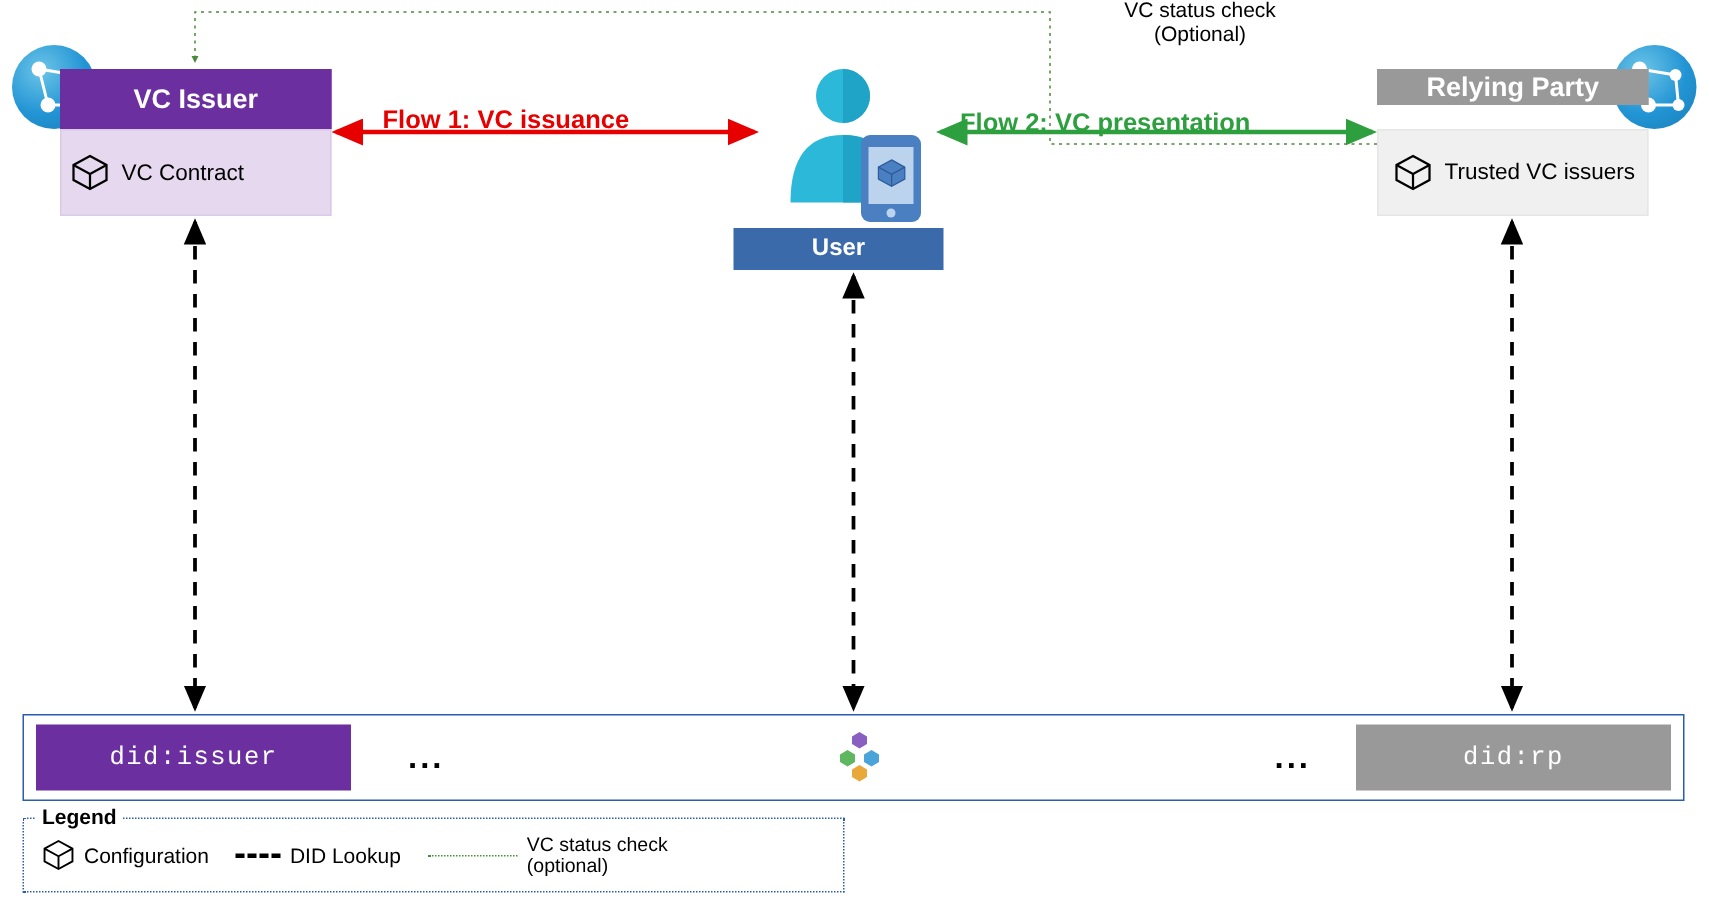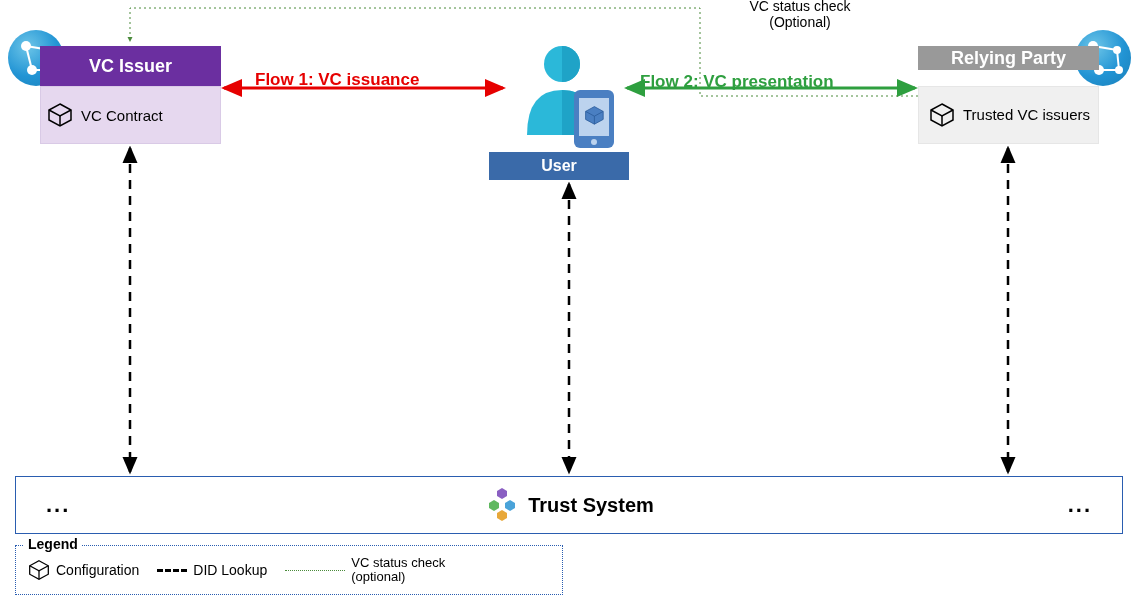--- a/index.html
+++ b/index.html
@@ -224,41 +224,42 @@
 </div>
 
 <div class="abs flow-label flow1">Flow 1: VC  issuance</div>
 <div class="abs flow-label flow2">Flow 2: VC presentation</div>
 <div class="abs status-check">
   <div>VC status check</div>
   <div>(Optional)</div>
 </div>
 
 <div class="abs trust-bar">
+  <div class="did-box did-issuer">did:issuer</div>
   <div class="dots">...</div>
   <div style="flex:1; display:flex; justify-content:center;">
     <div class="trust-label">
       <svg width="36" height="36" viewBox="0 0 36 36">
         <g transform="translate(18,6)">
           <polygon points="0,-5 5,-2 5,3 0,6 -5,3 -5,-2" fill="#8a5fc2"></polygon>
         </g>
         <g transform="translate(10,18)">
           <polygon points="0,-5 5,-2 5,3 0,6 -5,3 -5,-2" fill="#5fb85f"></polygon>
         </g>
         <g transform="translate(26,18)">
           <polygon points="0,-5 5,-2 5,3 0,6 -5,3 -5,-2" fill="#4aa3d9"></polygon>
         </g>
         <g transform="translate(18,28)">
           <polygon points="0,-5 5,-2 5,3 0,6 -5,3 -5,-2" fill="#e8a83a"></polygon>
         </g>
       </svg>
-      <span>Trust System</span>
     </div>
   </div>
   <div class="dots">...</div>
+  <div class="did-box did-rp">did:rp</div>
 </div>
 
 <div class="legend">
   <div class="legend-title">Legend</div>
   <div class="legend-row">
     <div class="legend-item">
       <svg class="cube" viewBox="0 0 26 26" style="width:22px;height:22px;">
         <polygon points="13,2 24,8 24,18 13,24 2,18 2,8" fill="none" stroke="#000" stroke-width="1.5"></polygon>
         <polyline points="2,8 13,14 24,8" fill="none" stroke="#000" stroke-width="1.5"></polyline>
         <line x1="13" y1="14" x2="13" y2="24" stroke="#000" stroke-width="1.5"></line>

